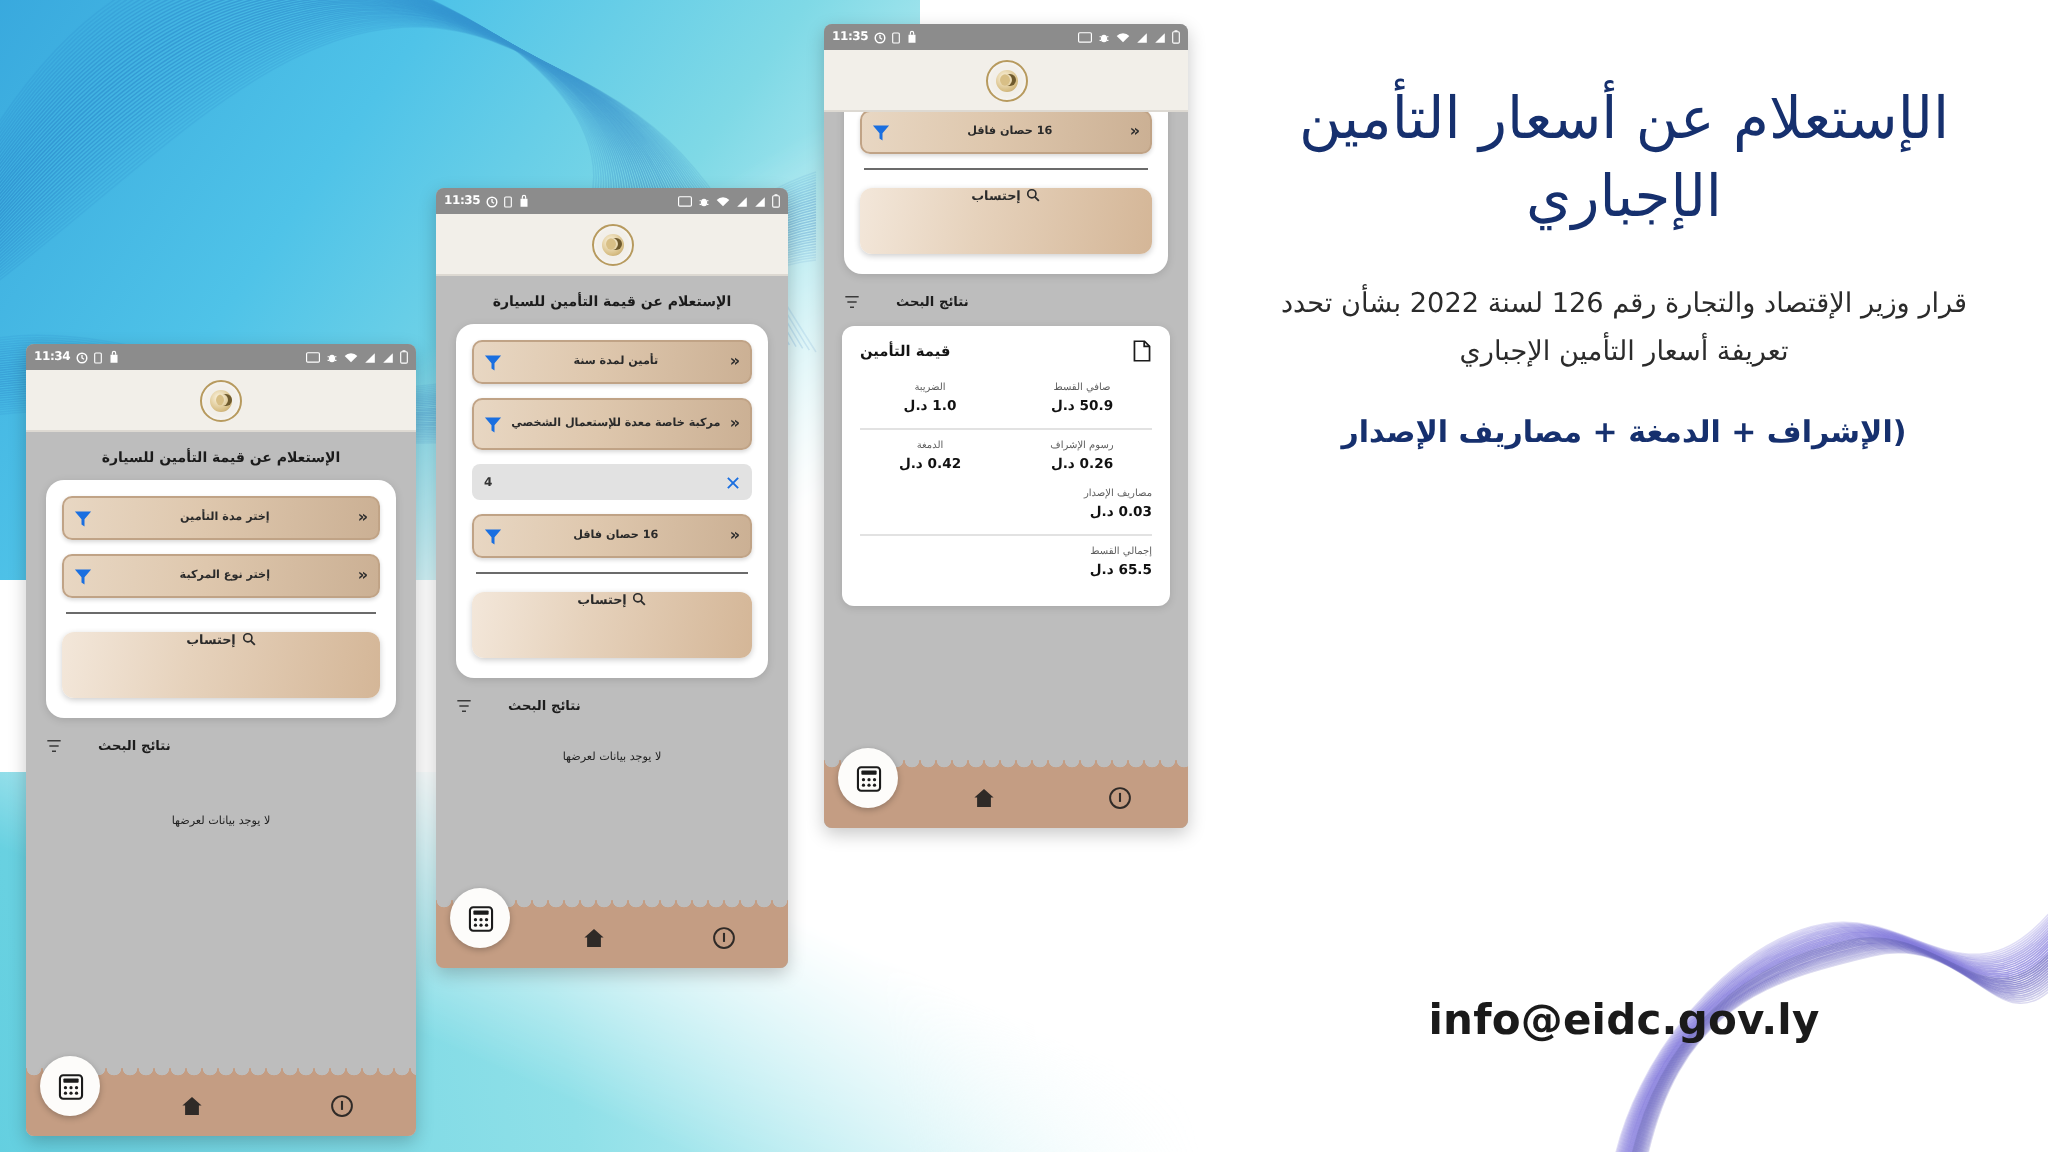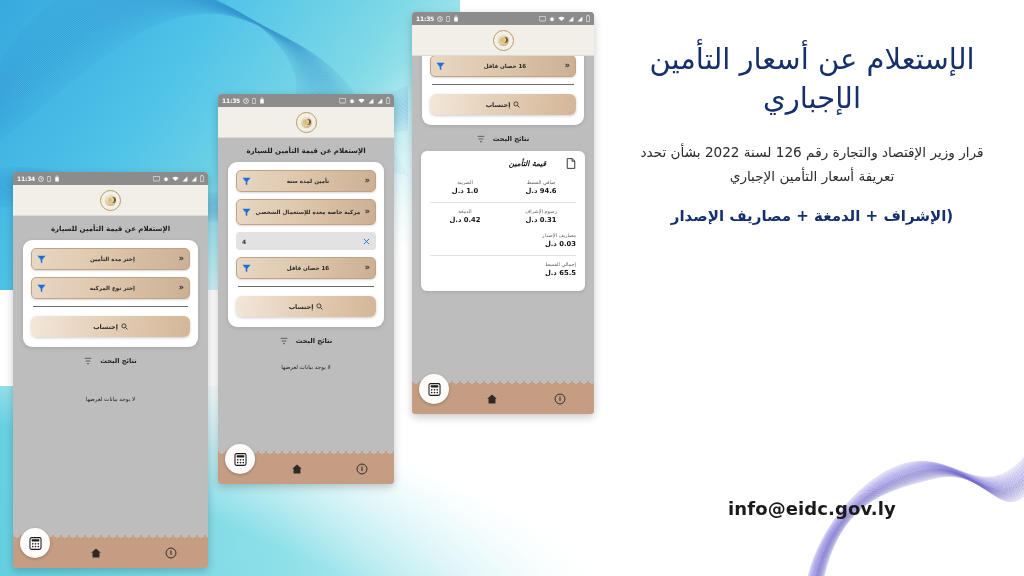--- a/index.html
+++ b/index.html
@@ -91,39 +91,39 @@
   }
   .field .chev{color:#2f2f2f;font-size:8px;font-weight:bold;line-height:1;}
   .funnel{flex:none;}
   .field-plain{
     display:flex;align-items:center;justify-content:space-between;
     background:#e2e2e2;border-radius:4px;height:18px;margin-bottom:7px;padding:0 6px;
   }
   .field-plain .num{font-size:6px;color:#333;font-weight:bold;}
   .divider{height:1px;background:#3a3a3a;opacity:.75;margin:6px 2px 9px 2px;}
   .btn-calc{
-    display:flex;align-items:center;justify-content:center;gap:3px;
+    display:flex;align-items:flex-start;justify-content:center;gap:3px;
     background:linear-gradient(100deg,#f3e7da 0%,#e6d2bc 40%,#d4b697 100%);
-    border-radius:6px;height:21px;box-shadow:0 1px 3px rgba(0,0,0,.2);
+    border-radius:6px;height:33px;box-shadow:0 1px 3px rgba(0,0,0,.2);
   }
   .btn-calc .lbl{font-size:6.4px;font-weight:bold;color:#2b2b2b;direction:rtl;}
 
   .results-head{
-    display:flex;align-items:center;justify-content:center;gap:8px;
+    display:flex;align-items:center;justify-content:flex-start;gap:18px;
     direction:ltr;padding:10px 10px 5px 10px;
   }
   .results-head .rh-title{font-size:6.6px;font-weight:bold;color:#1d1d1d;direction:rtl;}
   .empty-msg{text-align:center;font-size:5.6px;color:#222;direction:rtl;padding-top:26px;}
 
   
   .rescard{
     background:#fff;border-radius:6px;margin:3px 9px 0 9px;padding:7px 9px 9px 9px;
     direction:rtl;box-shadow:0 1px 4px rgba(0,0,0,.12);
   }
-  .rescard-head{display:flex;align-items:center;justify-content:flex-start;gap:20px;padding-bottom:7px;font-style:italic;}
+  .rescard-head{display:flex;align-items:center;justify-content:space-between;gap:4px;padding-bottom:7px;}
   .rescard-head .rc-title{font-size:7.4px;font-weight:bold;color:#141414;}
   .res-row{display:flex;direction:rtl;gap:6px;padding:3px 0 5px 0;}
   .res-cell{flex:1;text-align:center;}
   .res-cell.one{flex:1;text-align:right;}
   .res-lbl{font-size:5px;color:#5d5d5d;margin-bottom:2px;}
   .res-val{font-size:6.8px;font-weight:bold;color:#111;}
   .res-sep{height:1px;background:#e2e2e2;margin:2px 0;}
 
   .navbar{
     position:relative;flex:none;height:30px;background:#c49d83;
@@ -151,21 +151,21 @@
     letter-spacing:-.3px;margin:14px 0 22px 0;
   }
   .para{
     color:#2b2b2b;font-size:13.6px;line-height:1.78;margin:18px 14px 16px 14px;
   }
   .formula{
     color:#16306e;font-weight:bold;font-size:15px;line-height:1.7;margin:26px 10px 0 10px;
   }
   .email{
     position:absolute;left:0;right:0;top:472px;direction:ltr;text-align:center;
-    color:#1a1a1a;font-weight:bold;font-size:18px;letter-spacing:.1px;
+    color:#1a1a1a;font-weight:bold;font-size:21px;letter-spacing:.1px;
   }
 </style>
 </head>
 <body>
 
 <div class="stage">
 
   <div class="bg-topleft"></div>
   <svg class="bg-topleft-lines" viewBox="0 0 440 280">
     <g fill="none" stroke="#1766b8" stroke-width="0.75" opacity="0.5">
@@ -601,33 +601,33 @@
           <svg width="10" height="11" viewBox="0 0 12 14">
             <path d="M1.2 0.8h6.4l3.2 3.2v9.2H1.2z" fill="none" stroke="#1b1b1b" stroke-width="1.1"></path>
             <path d="M7.4 0.9v3.2h3.3" fill="none" stroke="#1b1b1b" stroke-width="1.1"></path>
           </svg>
           <span class="rc-title">قيمة التأمين</span>
         </div>
 
         <div class="res-row">
           <div class="res-cell">
             <div class="res-lbl">صافي القسط</div>
-            <div class="res-val">94.6 د.ل</div>
+            <div class="res-val">50.9 د.ل</div>
           </div>
           <div class="res-cell">
             <div class="res-lbl">الضريبة</div>
             <div class="res-val">1.0 د.ل</div>
           </div>
         </div>
         <div class="res-sep"></div>
 
         <div class="res-row">
           <div class="res-cell">
             <div class="res-lbl">رسوم الإشراف</div>
-            <div class="res-val">0.31 د.ل</div>
+            <div class="res-val">0.26 د.ل</div>
           </div>
           <div class="res-cell">
             <div class="res-lbl">الدمغة</div>
             <div class="res-val">0.42 د.ل</div>
           </div>
         </div>
 
         <div class="res-row">
           <div class="res-cell one">
             <div class="res-lbl">مصاريف الإصدار</div>

